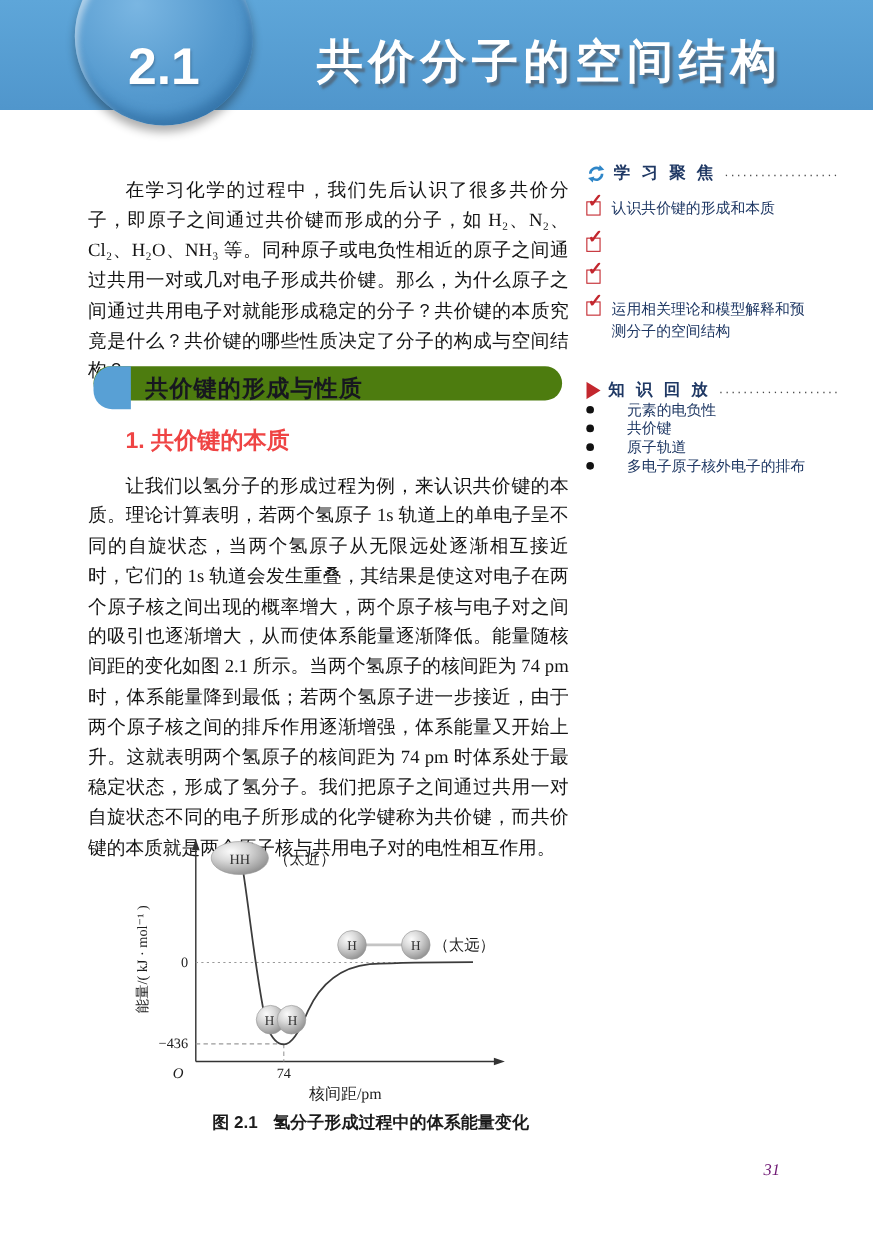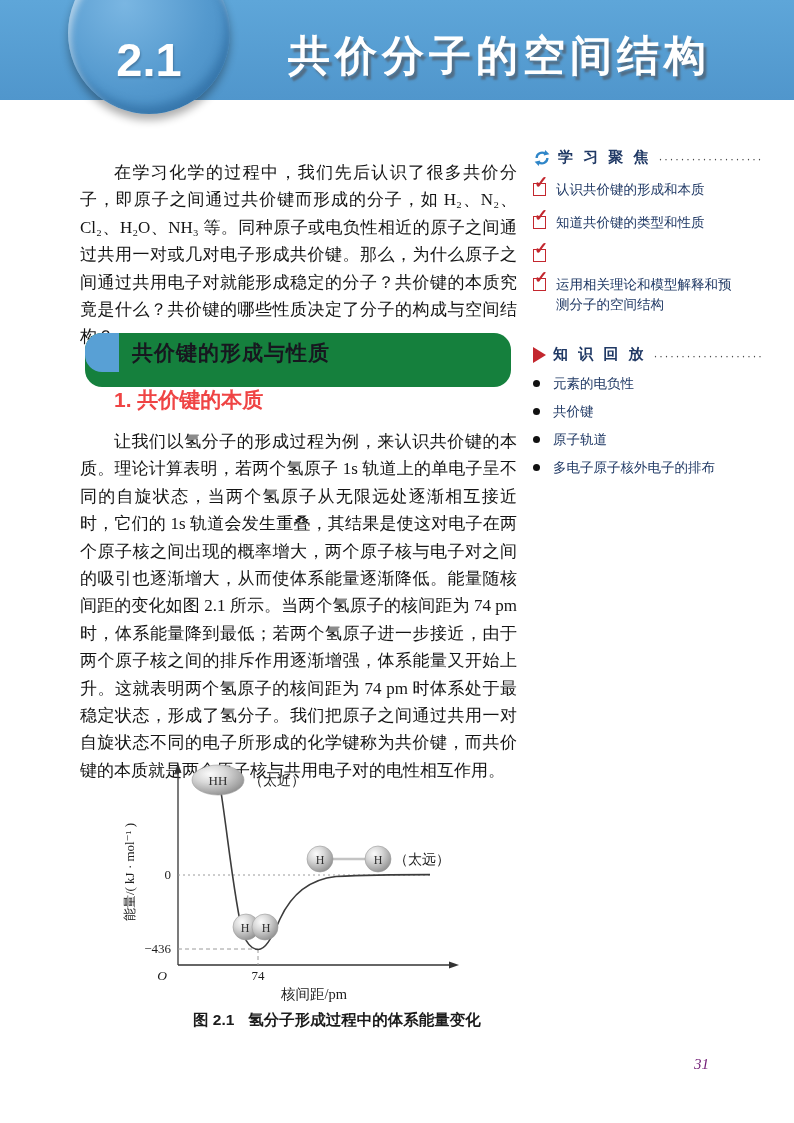--- a/index.html
+++ b/index.html
@@ -17,22 +17,22 @@
             text-shadow:1px 2px 2px rgba(40,70,100,0.4); }
   .chapter-title { position:absolute; left:288px; top:28px; color:#fff; font-size:42px; font-weight:bold;
             letter-spacing:5px; text-shadow:3px 4px 2px rgba(80,80,85,0.6); white-space:nowrap; }
 
   
   .serif-par { font-family:"Liberation Serif","DejaVu Serif",serif; font-size:17px; line-height:27.4px;
             text-align:justify; color:#141414; text-indent:2em;margin-top:16px; }
   .intro { position:absolute; left:80px; top:143px; width:437px; }
   .body-text { position:absolute; left:80px; top:412px; width:437px; }
 
-  .section-bar { position:absolute; left:85px; top:333px; width:426px; height:54px;
-            background:#15803d; border-radius:17px; }
+  .section-bar { position:absolute; left:85px; top:333px; width:426px; height:31px;
+            background:#4d7c0f; border-radius:17px; }
   .section-tab { position:absolute; left:0; top:0; width:34px; height:39px;
             background:#58a0d5; border-radius:17px 0 0 17px; }
   .section-title { position:absolute; left:47px; top:6px; font-size:21px; font-weight:bold;
             color:#17171f; letter-spacing:1px; white-space:nowrap; }
 
   .subsection-title { position:absolute; left:114px; top:386px; font-size:21px; font-weight:bold; color:#ef4444; }
 
   
   .figure-wrap { position:absolute; left:118px; top:760px; width:372px; height:248px;text-align:center; }
   .fig-caption { position:absolute; left:155px; top:1010px; font-size:15.5px; font-weight:bold;
@@ -50,21 +50,21 @@
   .cycle-icon { flex:0 0 auto; width:18px; height:18px; }
   .play-icon { flex:0 0 auto; width:0; height:0; border-left:13px solid #c3272e;
             border-top:8px solid transparent; border-bottom:8px solid transparent; }
 
   .focus-item { display:flex; gap:10px; margin-top:13px; align-items:flex-start; }
   .focus-item-text { width:180px; font-size:13.5px; line-height:20px; color:#1f3864; }
   .checkbox { position:relative; flex:0 0 auto; width:13px; height:13px; margin-top:3px; }
   .checkbox .box { position:absolute; inset:0; border:1.7px solid #c3272e; background:#fff; }
   .checkbox .tick { position:absolute; left:1px; top:-9px; color:#c3272e; font-size:17px; font-weight:bold; line-height:1; }
 
-  .review-item { display:flex; gap:13px; margin-top:11px; align-items:flex-start; }
+  .review-item { display:flex; gap:30px; align-items:flex-start; }
   .bullet { flex:0 0 auto; width:7px; height:7px; border-radius:50%; background:#111; margin-top:5px; }
   .review-item-text { font-size:13.5px; line-height:17px; color:#1f3864; }
 
   .page-number { position:absolute; left:694px; top:1056px; font-family:"Liberation Serif",serif;
             font-size:15px; color:#701a75;font-style:italic; }
 </style>
 </head>
 <body>
 
 <div class="page">
@@ -154,21 +154,20 @@
           <span class="box"></span>
           <span class="tick">✓</span>
         </span>
       <span class="focus-item-text">认识共价键的形成和本质</span>
     </div>
     <div class="focus-item">
       <span class="checkbox">
           <span class="box"></span>
           <span class="tick">✓</span>
         </span>
-      <span class="focus-item-text">知道共价键的类型和性质</span>
     </div>
     <div class="focus-item">
       <span class="checkbox">
           <span class="box"></span>
           <span class="tick">✓</span>
         </span>
     </div>
     <div class="focus-item">
       <span class="checkbox">
           <span class="box"></span>

